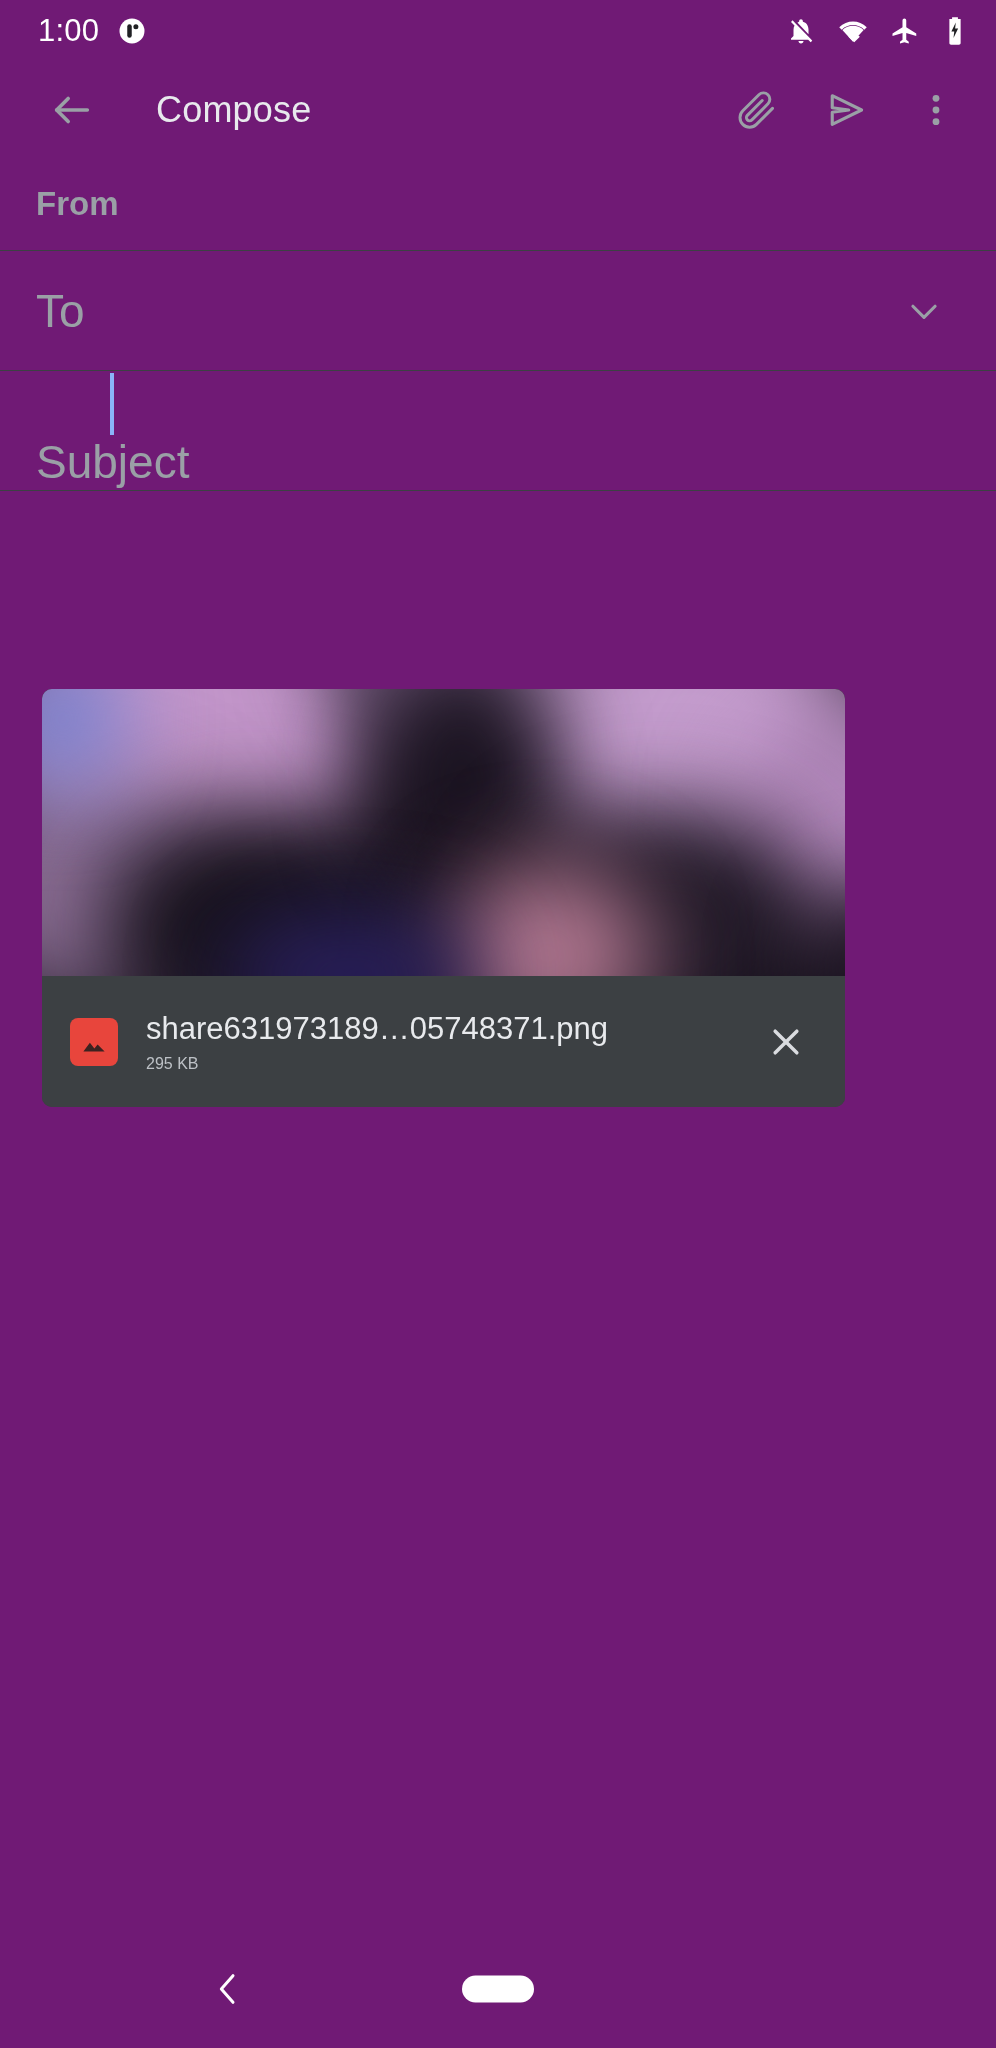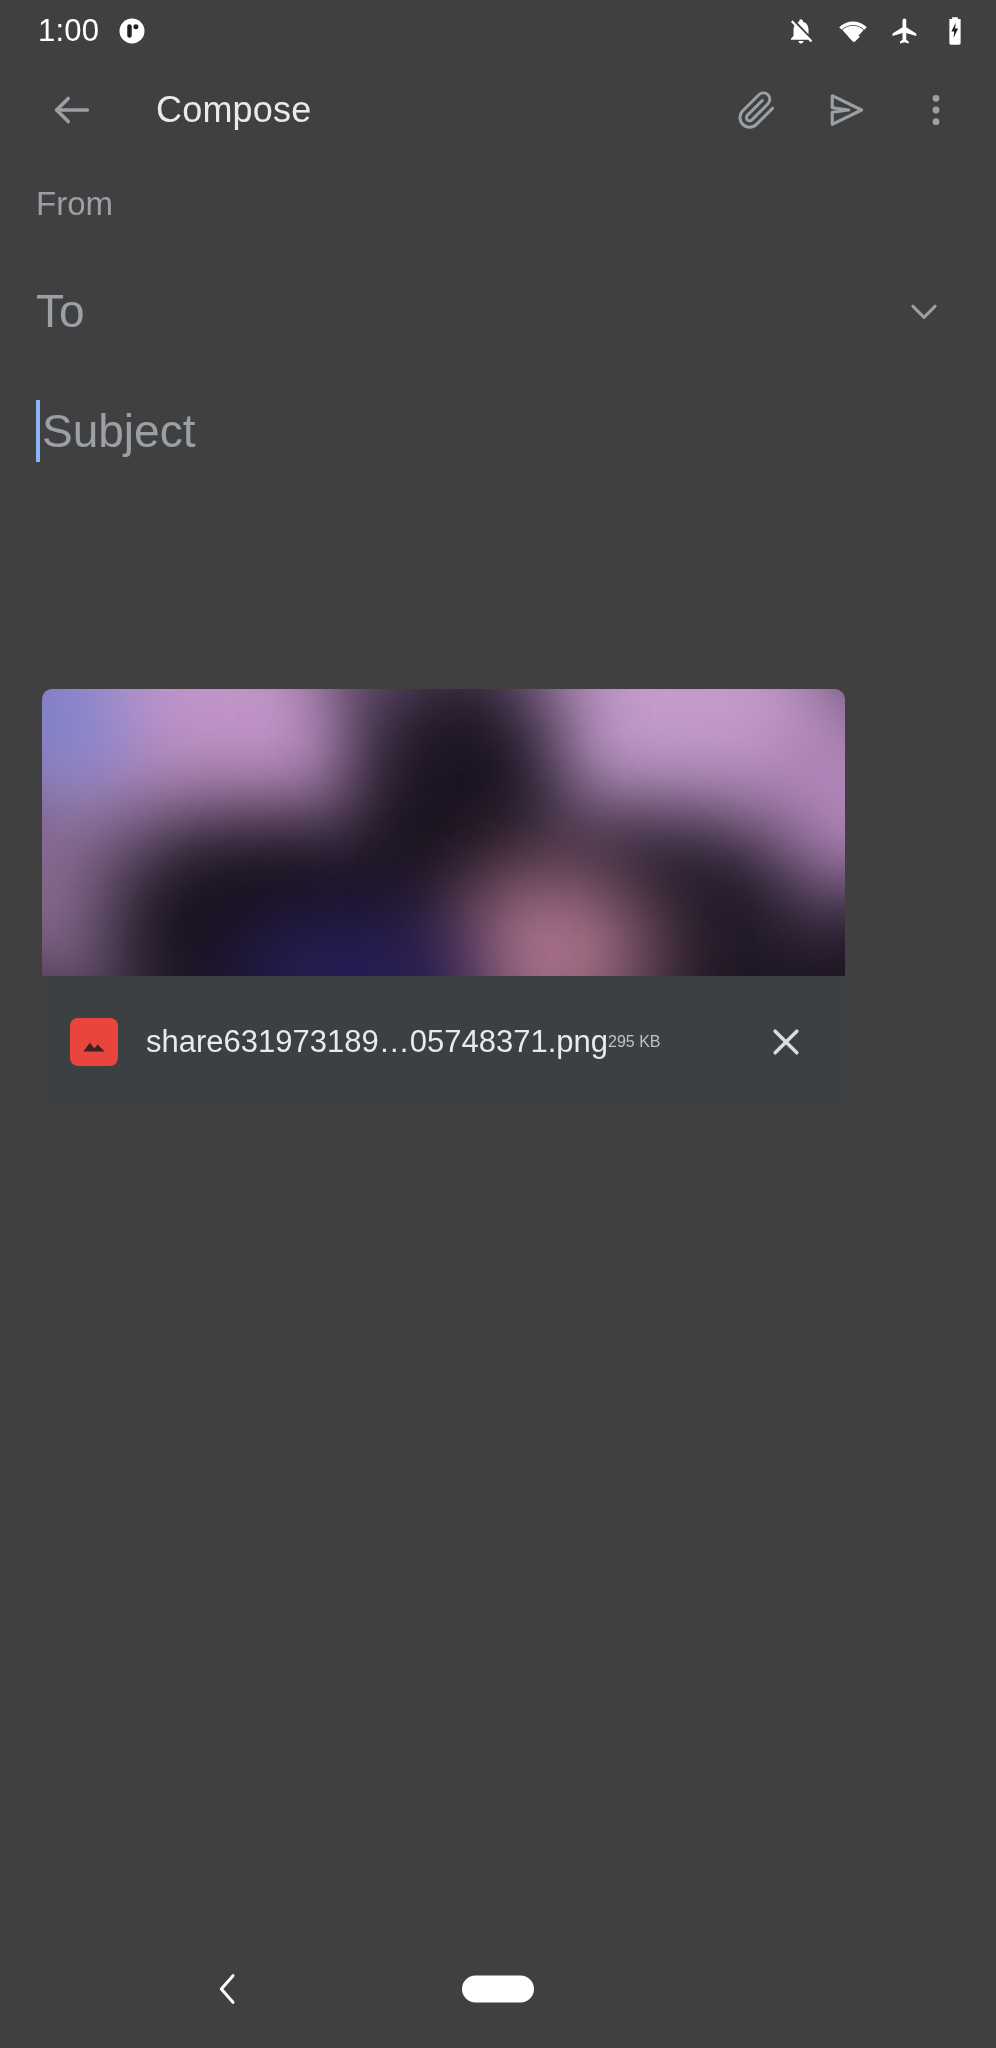--- a/index.html
+++ b/index.html
@@ -5,21 +5,21 @@
   * { margin:0; padding:0; box-sizing:border-box; }
   html, body {
     width:996px; height:2048px;
     background:#202124;
     font-family:"Liberation Sans", sans-serif;
     overflow:hidden;
   }
   .screen {
     position:relative;
     width:996px; height:2048px;
-    background:#404040;
+    background:#701a75;
     display:flex; flex-direction:column;
   }
 
   
   .status-bar {
     height:62px;
     display:flex; align-items:center;
     padding:0 28px 0 38px;
     flex:0 0 auto;
   }
@@ -64,21 +64,21 @@
     border-bottom:1px solid #3c4043;
     flex:0 0 auto;
   }
   .row-from { height:93px; border-bottom:1px solid #3c4043; }
   .row-to   { height:120px; }
   .row-subject { height:120px; border-bottom:1px solid #3c4043; }
 
   .from-label {
     color:#9aa0a6;
     font-size:33px;
-    font-weight:400;
+    font-weight:700;
   }
   .from-value {
     color:#e8eaed;
     font-size:33px;
     font-weight:400;
     margin-left:60px;
     white-space:pre;
   }
   .placeholder {
     color:#9aa0a6;
@@ -89,21 +89,21 @@
     margin-left:auto;
     width:72px; height:72px;
     display:flex; align-items:center; justify-content:center;
   }
   .caret {
     width:4px; height:62px;
     background:#8ab4f8;
     flex:0 0 auto;
     margin-right:2px;
   }
-  .subject-inner { display:flex; align-items:center; }
+  .subject-inner { display:flex; align-items:center;flex-direction:column; }
 
   
   .body-area {
     flex:1 1 auto;
     position:relative;
     padding:0 42px;
   }
   .attachment-card {
     position:absolute;
     left:42px; top:198px;
@@ -131,21 +131,21 @@
   }
   .file-icon {
     width:48px; height:48px;
     border-radius:8px;
     background:#e8453c;
     display:flex; align-items:center; justify-content:center;
     flex:0 0 auto;
   }
   .file-meta {
     margin-left:28px;
-    display:flex; flex-direction:row; justify-content:flex-start;
+    display:flex; flex-direction:column; justify-content:flex-start;
     min-width:0; flex:1 1 auto;
   }
   .file-name {
     color:#e8eaed;
     font-size:31px;
     font-weight:400;
     white-space:nowrap; overflow:hidden; text-overflow:ellipsis;
     line-height:1.15;
   }
   .file-size {

